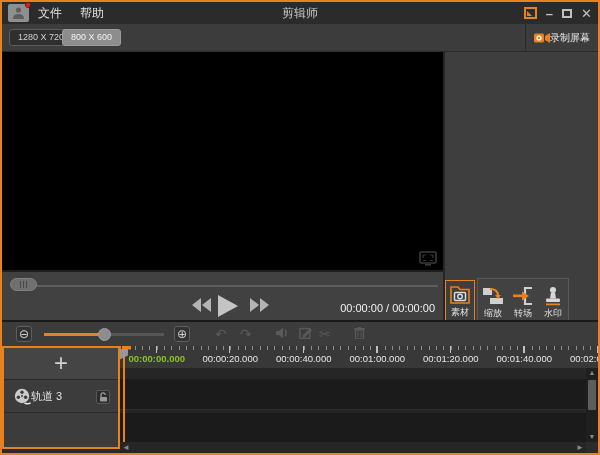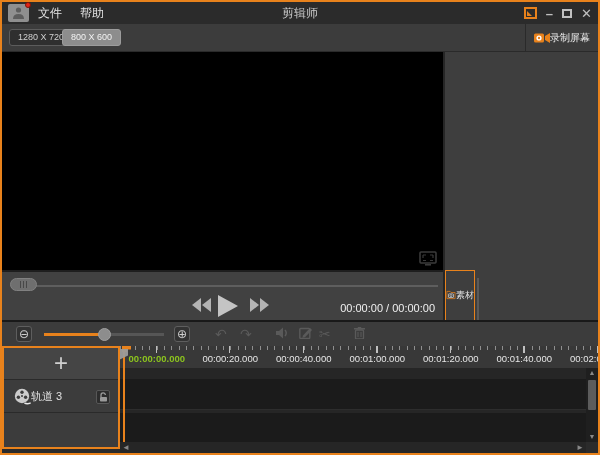--- a/index.html
+++ b/index.html
@@ -30,21 +30,21 @@
   .actbtn{display:flex;align-items:center;padding:0 8px;border-left:1px solid #2a2a2a;color:#eaeaea;font-size:10px;cursor:default;}
   .actbtn svg{display:block;}
 
   
   .preview{left:0;top:50px;width:441px;height:218px;background:#000;}
   .fsicon{right:6px;bottom:4px;width:18px;height:15px;opacity:.85;}
 
   
   .rightpanel{left:441px;top:50px;width:155px;height:270px;background:#3e3e3e;border-left:2px solid #262626;}
   .tabrow{left:0;bottom:0;width:153px;height:44px;display:flex;align-items:flex-end;}
-  .tab{width:30px;height:52px;display:flex;flex-direction:row;align-items:center;justify-content:flex-end;padding-bottom:2px;background:#3e3e3e;}
+  .tab{width:30px;height:42px;display:flex;flex-direction:column;align-items:center;justify-content:flex-end;padding-bottom:2px;background:#3e3e3e;}
   .tab .lbl{font-size:9px;color:#e0e0e0;margin-top:1px;white-space:nowrap;}
   .tab.sel{border:1px solid #e8821c;}
   .tabgroup{display:flex;border:1px solid #5a5a5a;border-bottom:none;background:#424242;height:44px;align-items:flex-end;margin-left:2px;}
   .tabgroup .tab{background:transparent;}
 
   
   .transport{left:0;top:268px;width:441px;height:50px;background:#414141;border-top:2px solid #1e1e1e;}
   .seektrack{left:12px;top:13px;width:424px;height:2px;background:#5e5e5e;}
   .seekhandle{left:8px;top:6px;width:27px;height:13px;background:#6f6f6f;border:1px solid #818181;border-radius:7px;display:flex;align-items:center;justify-content:center;gap:2px;}
   .seekhandle i{display:block;width:1px;height:7px;background:#474747;}
@@ -143,20 +143,46 @@
     <div class="abs tabrow">
       <div class="tab sel">
         <svg width="22" height="20" viewBox="0 0 22 20">
           <path d="M2 2 h7 l2 2.5 H20 V18 H2 Z" fill="none" stroke="#e8821c" stroke-width="1.6"></path>
           <rect x="5.5" y="7.5" width="11" height="8" rx="1" fill="none" stroke="#dcdcdc" stroke-width="1.5"></rect>
           <circle cx="11" cy="11.5" r="2.3" fill="none" stroke="#dcdcdc" stroke-width="1.4"></circle>
         </svg>
         <span class="lbl">素材</span>
       </div>
       <div class="tabgroup">
+        <div class="tab">
+          <svg width="22" height="20" viewBox="0 0 22 20">
+            <rect x="1" y="2" width="9" height="7" fill="#cfcfcf"></rect>
+            <rect x="8" y="12" width="13" height="6" fill="#cfcfcf"></rect>
+            <path d="M8 3 Q16 3 16 10" fill="none" stroke="#e8821c" stroke-width="2.2"></path>
+            <polygon points="13,9 19,9 16,13" fill="#e8821c"></polygon>
+          </svg>
+          <span class="lbl">缩放</span>
+        </div>
+        <div class="tab">
+          <svg width="22" height="20" viewBox="0 0 22 20">
+            <path d="M20 2 H13 V18 H20" fill="none" stroke="#cfcfcf" stroke-width="2.2"></path>
+            <rect x="1" y="8.5" width="11" height="2.6" fill="#e8821c"></rect>
+            <polygon points="10,5.5 17,10 10,14.5" fill="#e8821c"></polygon>
+          </svg>
+          <span class="lbl">转场</span>
+        </div>
+        <div class="tab">
+          <svg width="22" height="20" viewBox="0 0 22 20">
+            <circle cx="11" cy="4" r="3" fill="#d8d8d8"></circle>
+            <path d="M9 6.5 h4 l1 6 h-6 Z" fill="#d8d8d8"></path>
+            <rect x="4" y="12.5" width="14" height="3.5" rx="1" fill="#d8d8d8"></rect>
+            <rect x="4" y="17.5" width="14" height="1.8" fill="#e8821c"></rect>
+          </svg>
+          <span class="lbl">水印</span>
+        </div>
       </div>
     </div>
   </div>
 
   <div class="abs transport">
     <div class="abs seektrack"></div>
     <div class="abs seekhandle">
         <i></i>
         <i></i>
         <i></i>

